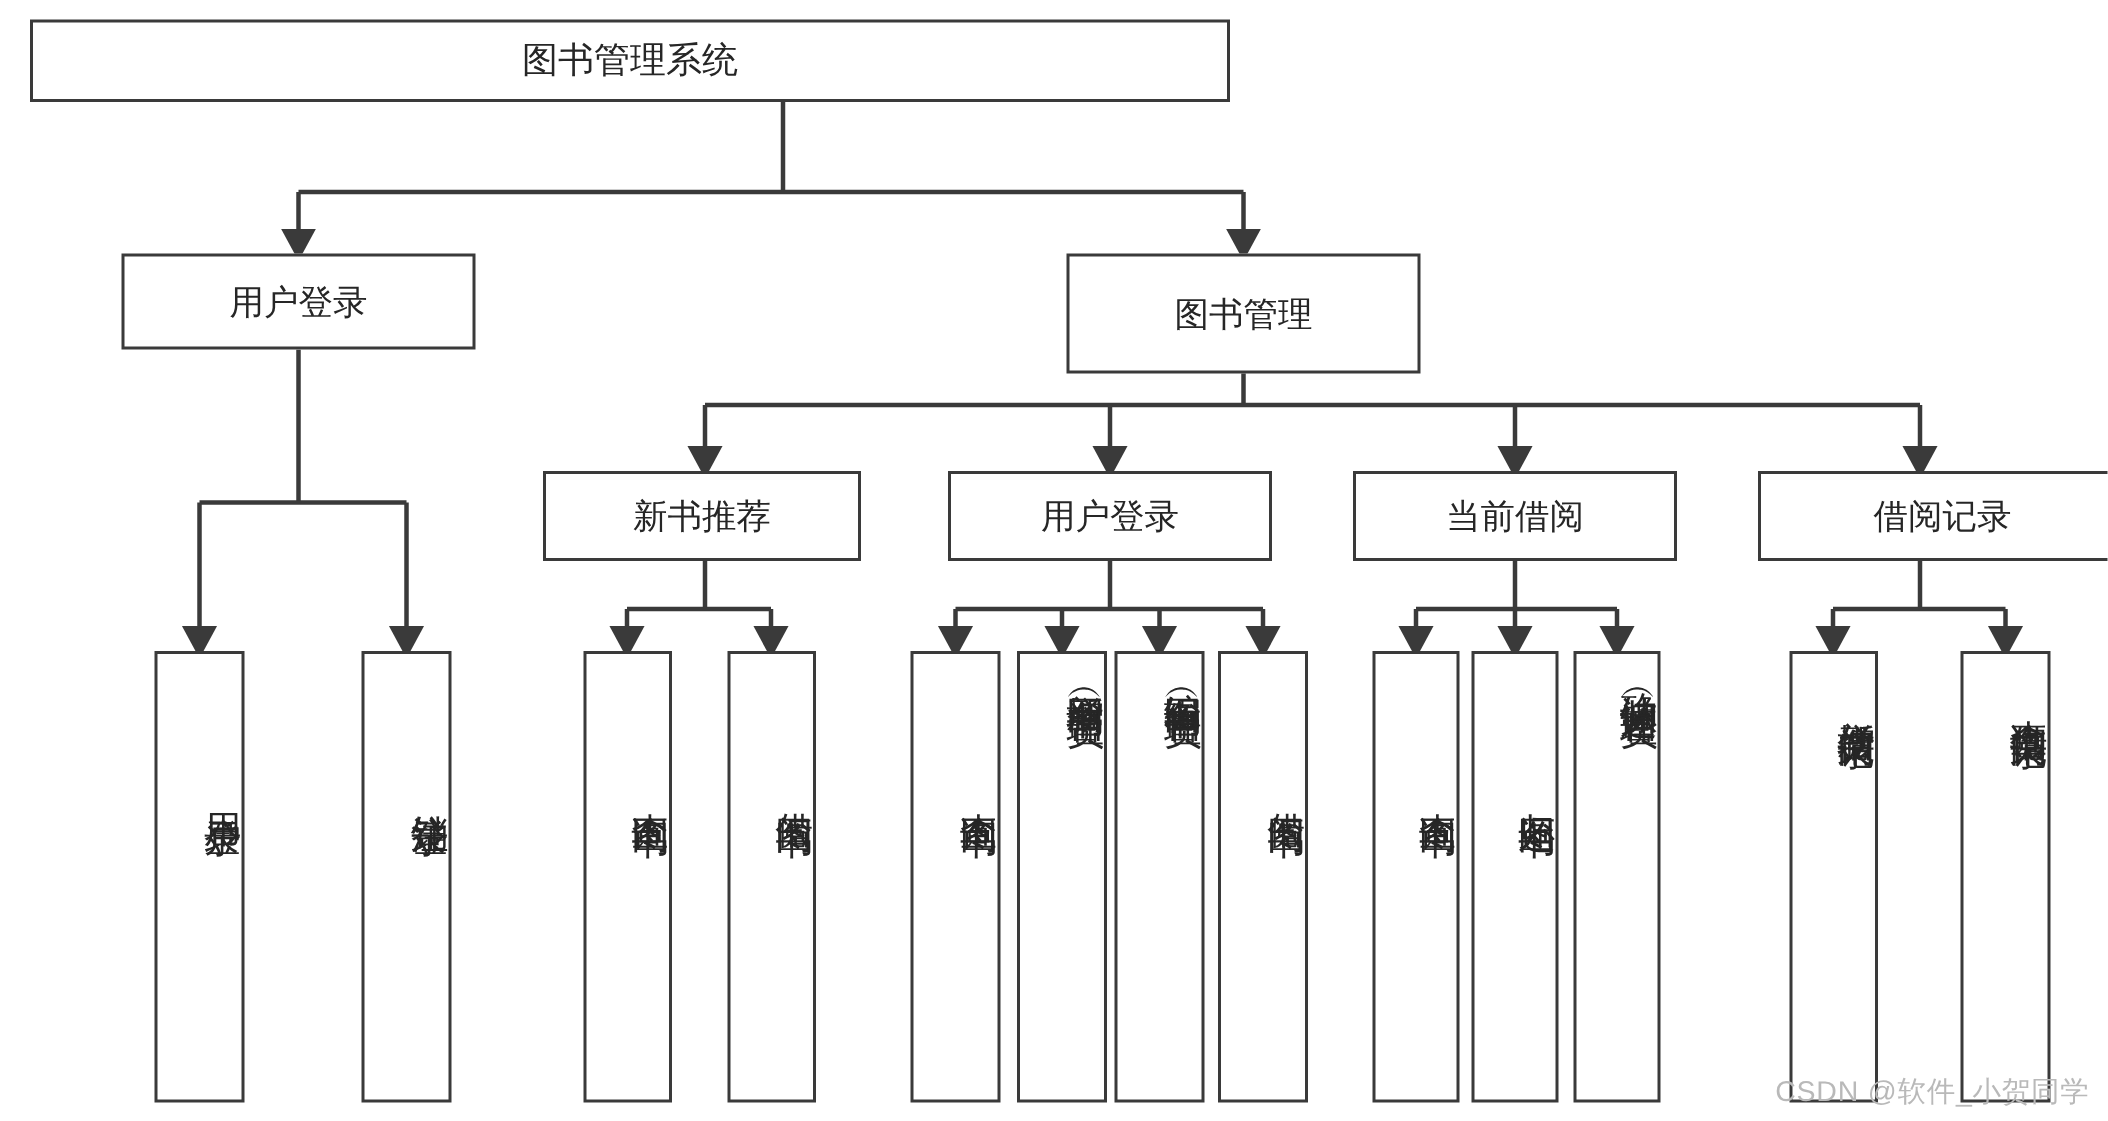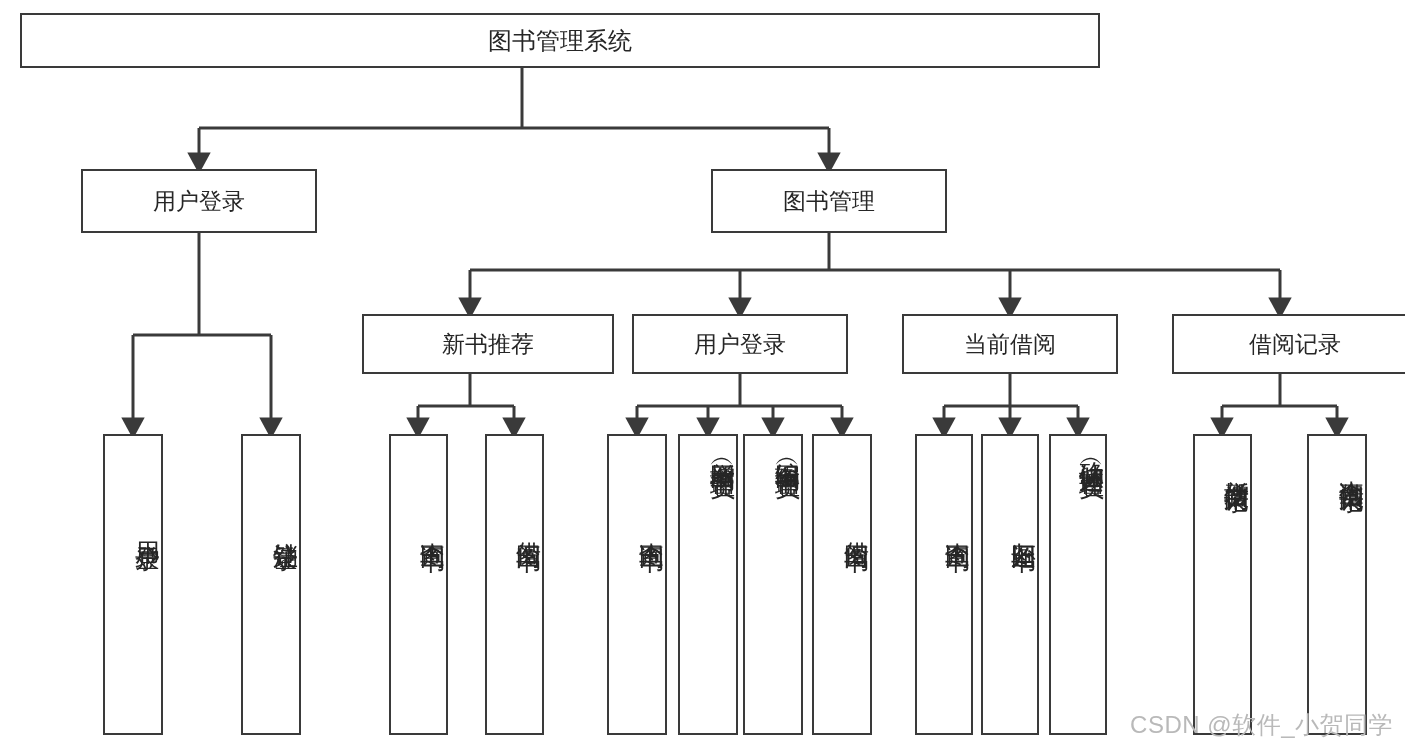--- a/index.html
+++ b/index.html
@@ -70,21 +70,21 @@
   .leaf-tall .node-label {
     margin-top: 6px;
   }
   .leaf-tall2 .node-label {
     margin-top: 24px;
   }
   .watermark {
     position: absolute;
     right: 12px;
     bottom: 6px;
-    font-size: 24px;
+    font-size: 19px;
     color: #b9b9b9;
     font-family: "Liberation Sans", "DejaVu Sans", sans-serif;
     letter-spacing: 0.5px;
     pointer-events: none;
     user-select: none;
   }
 </style>
 </head>
 <body>
 
@@ -149,33 +149,33 @@
     </g>
 
     <g stroke="#3a3a3a" stroke-width="3" fill="none">
       <path d="M1280,374 L1280,406"></path>
       <path d="M1222,406 L1337,406"></path>
       <path d="M1222,406 L1222,427" marker-end="url(#arrowhead)"></path>
       <path d="M1337,406 L1337,427" marker-end="url(#arrowhead)"></path>
     </g>
   </svg>
 
-  <div class="node-box node-horizontal node-root" style="left:20px; top:13px; width:1080px; height:55px;">
+  <div class="node-box node-horizontal node-root" style="left:20px; top:13px; width:800px; height:55px;">
     <span class="node-label">图书管理系统</span>
   </div>
 
   <div class="node-box node-horizontal" style="left:81px; top:169px; width:236px; height:64px;">
     <span class="node-label">用户登录</span>
   </div>
 
-  <div class="node-box node-horizontal" style="left:711px; top:169px; width:236px; height:64px;">
+  <div class="node-box node-horizontal" style="left:711px; top:169px; width:236px; height:80px;">
     <span class="node-label">图书管理</span>
   </div>
 
-  <div class="node-box node-horizontal" style="left:362px; top:314px; width:252px; height:60px;">
+  <div class="node-box node-horizontal" style="left:362px; top:314px; width:212px; height:60px;">
     <span class="node-label">新书推荐</span>
   </div>
 
   <div class="node-box node-horizontal" style="left:632px; top:314px; width:216px; height:60px;">
     <span class="node-label">用户登录</span>
   </div>
 
   <div class="node-box node-horizontal" style="left:902px; top:314px; width:216px; height:60px;">
     <span class="node-label">当前借阅</span>
   </div>

